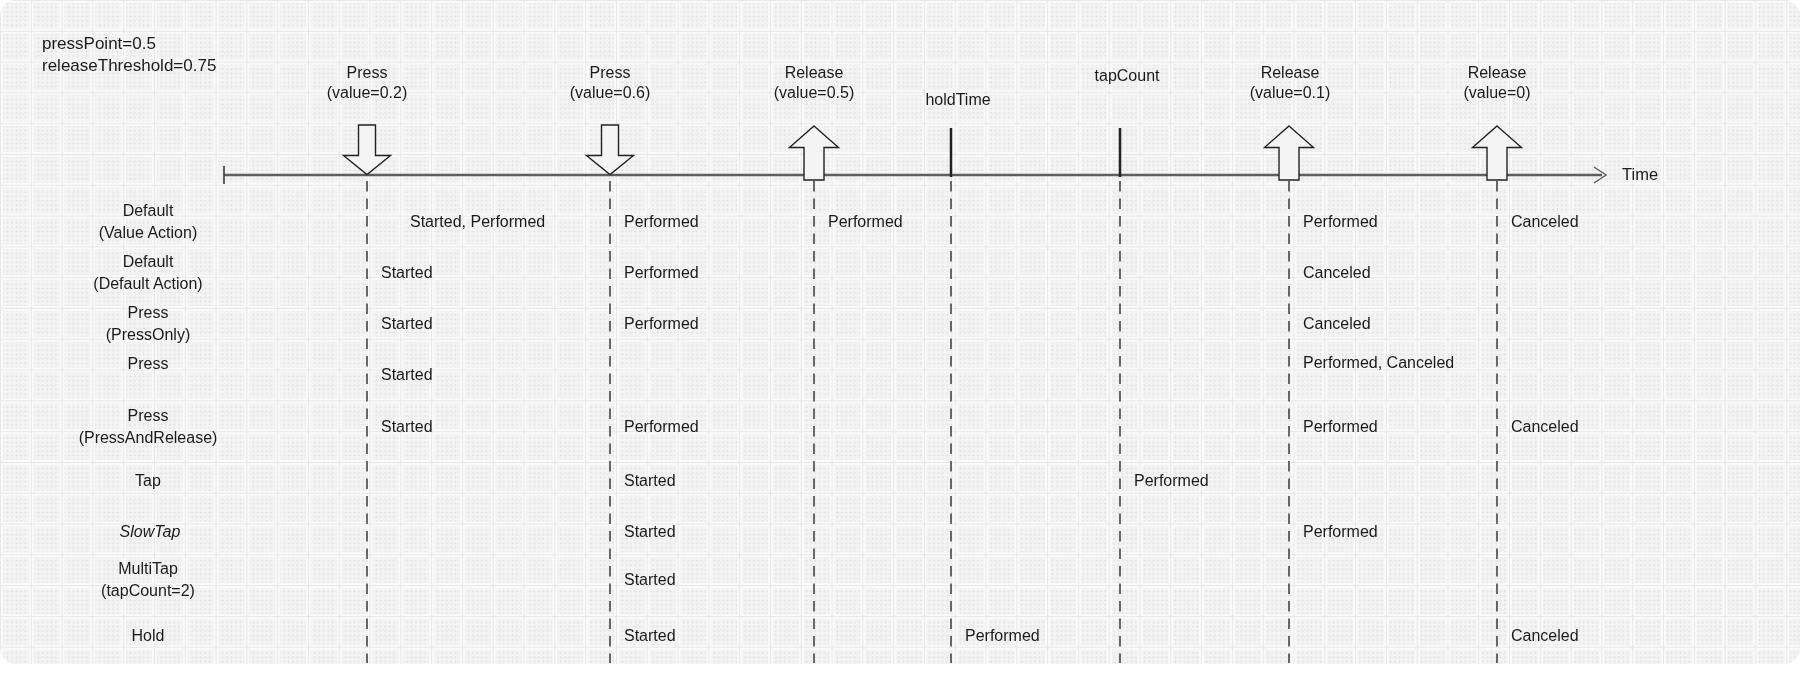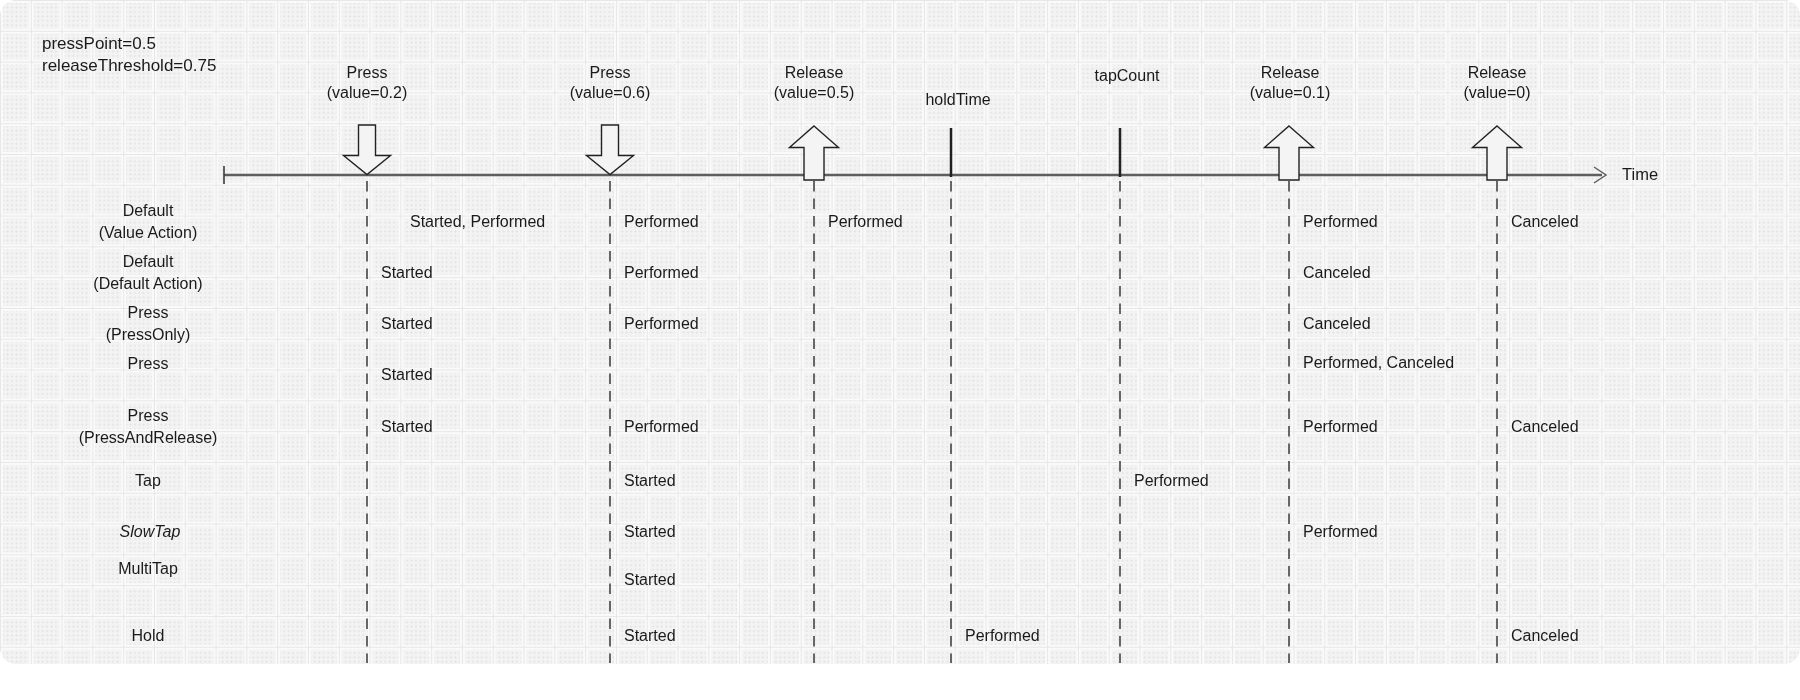--- a/index.html
+++ b/index.html
@@ -173,20 +173,21 @@
       </div>
       <div class="status" style="left: 624px; top: 471px;">Started</div>
       <div class="status" style="left: 1134px; top: 471px;">Performed</div>
       <div class="row-label" style="left: 20px; top: 521px; font-style: italic;">
         <div>SlowTap</div>
       </div>
       <div class="status" style="left: 624px; top: 522px;">Started</div>
       <div class="status" style="left: 1303px; top: 522px;">Performed</div>
       <div class="row-label" style="left: 18px; top: 558px;">
         <div>MultiTap</div>
+        <div>(tapCount=2)</div>
       </div>
       <div class="status" style="left: 624px; top: 570px;">Started</div>
       <div class="row-label" style="left: 18px; top: 625px;">
         <div>Hold</div>
       </div>
       <div class="status" style="left: 624px; top: 626px;">Started</div>
       <div class="status" style="left: 965px; top: 626px;">Performed</div>
       <div class="status" style="left: 1511px; top: 626px;">Canceled</div>
     </div>
 </div>

